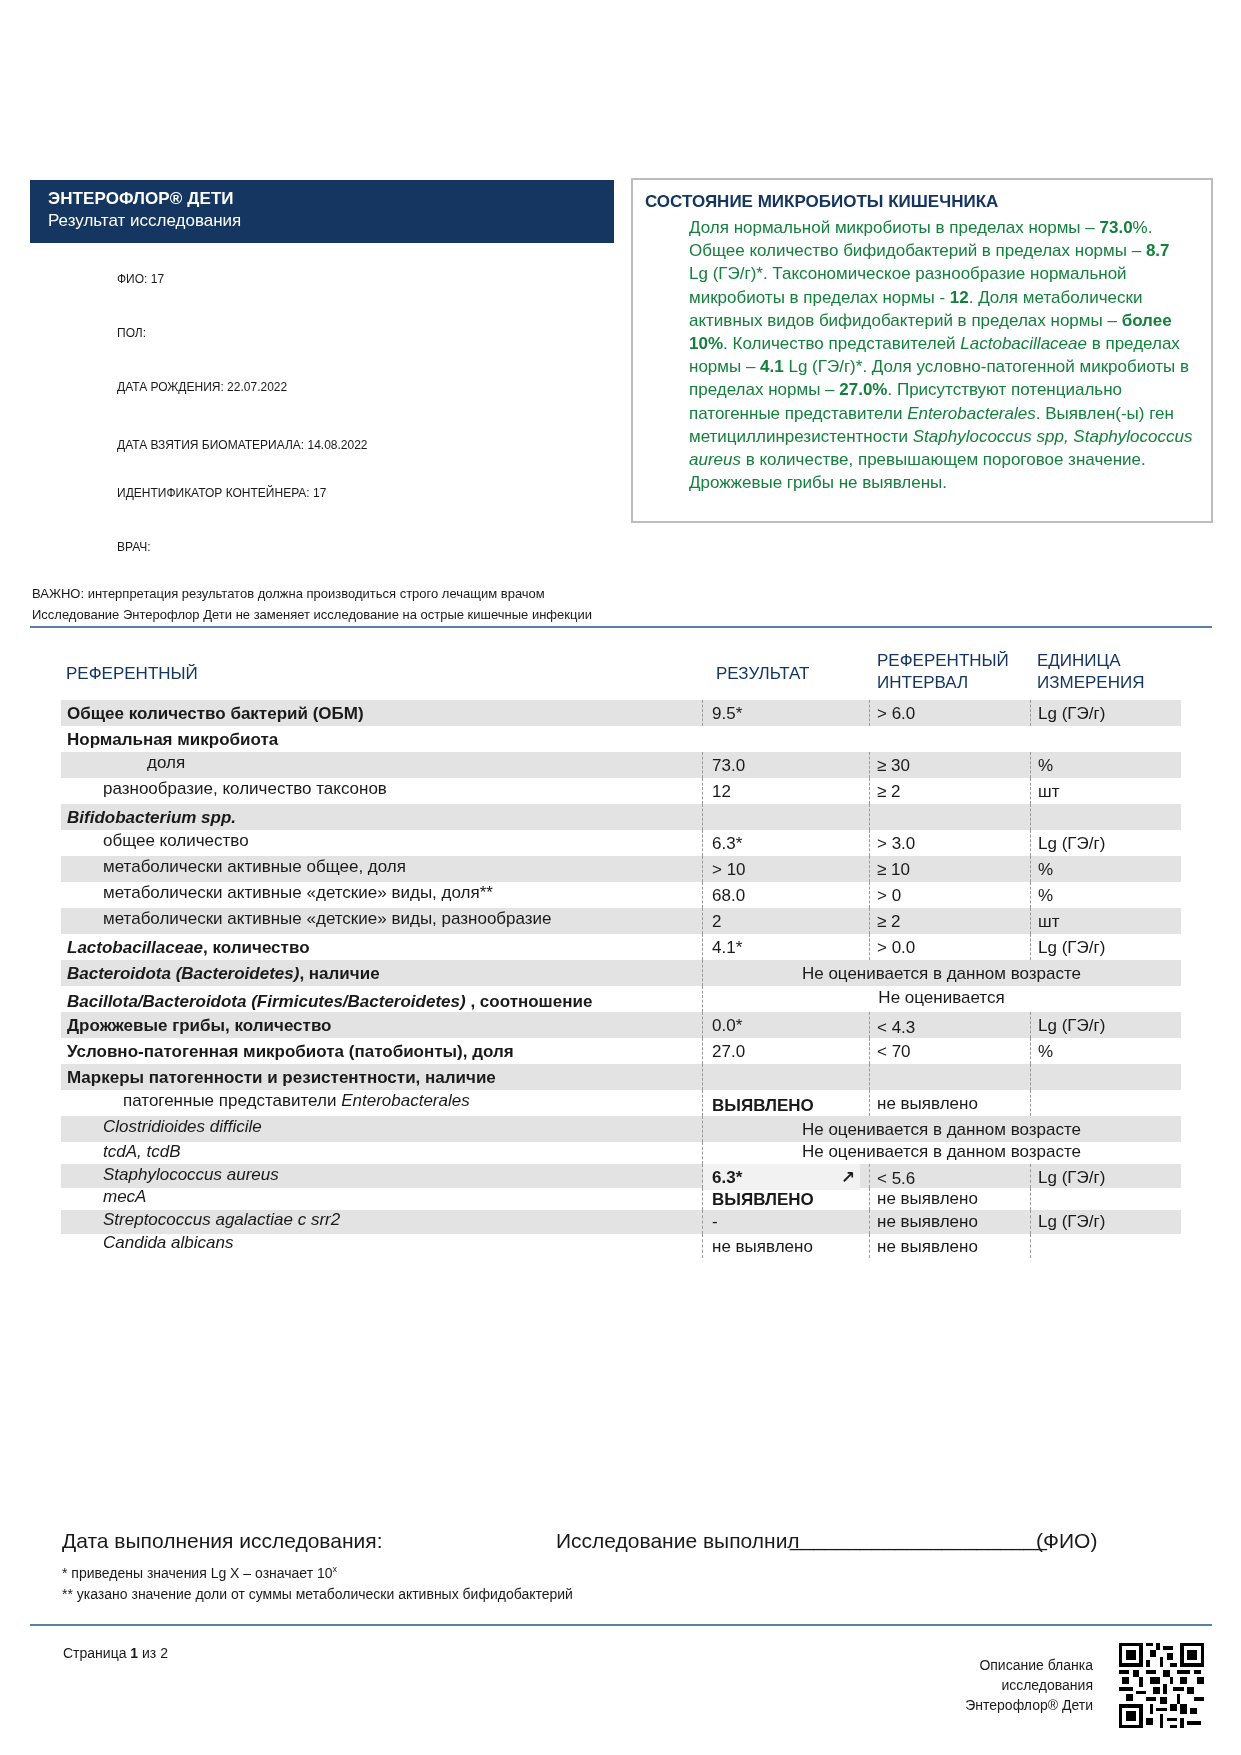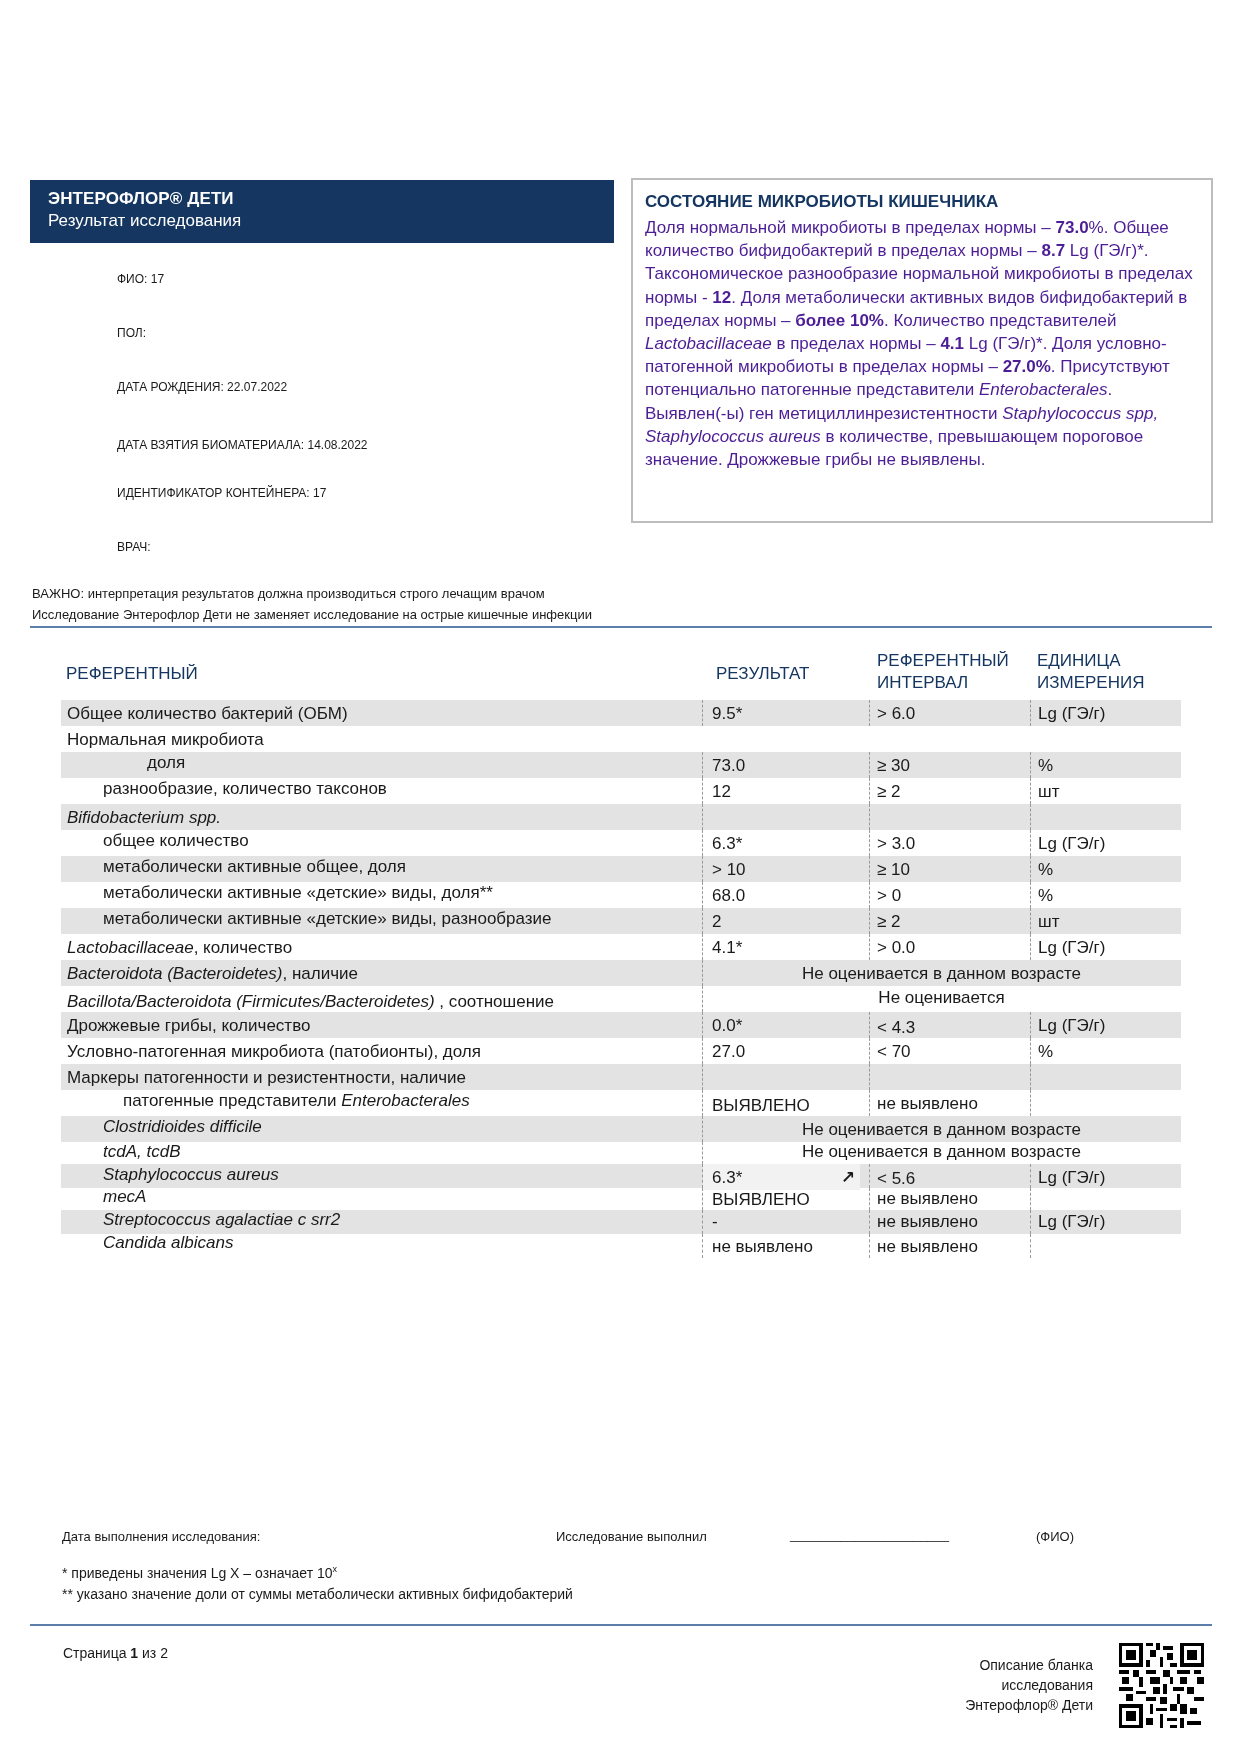--- a/index.html
+++ b/index.html
@@ -4,40 +4,40 @@
 <style>
   html, body { margin:0; padding:0; }
   body { width:1241px; height:1755px; background:#ffffff; position:relative; font-family:"Liberation Sans", "DejaVu Sans", sans-serif; color:#1a1a1a; overflow:hidden; }
   .abs { position:absolute; }
   .brand-box { left:30px; top:180px; width:584px; height:63px; background:#143660; color:#fff; box-sizing:border-box; padding:8px 0 0 18px; }
   .brand-title { font-size:17px; font-weight:bold; letter-spacing:0.1px; line-height:22px; }
   .brand-sub { font-size:17px; line-height:22px; }
   .info-field { left:117px; font-size:12px; color:#1a1a1a; }
   .summary-box { left:631px; top:178px; width:582px; height:345px; border:2px solid #bdbdbd; box-sizing:border-box; padding:10px 18px 0 12px; }
   .summary-title { font-size:17px; font-weight:bold; color:#143660; line-height:24px; margin-bottom:2px; }
-  .summary-text { font-size:17px; line-height:23.2px; color:#4c1d95; }
+  .summary-text { font-size:17px; line-height:23.2px; color:#15803d;margin-left:44px; }
   .summary-text b { font-weight:bold; }
   .notice { left:32px; font-size:13px; color:#1a1a1a; }
   .divider { left:30px; width:1182px; height:2px; background:#5b7fa8; }
   .th { font-size:17px; color:#143660; line-height:22px; }
   .table { left:61px; top:700px; width:1120px; }
   .row { position:absolute; left:0; width:1120px; height:26px; font-size:17px; }
   .row.gray { background:#e3e3e3; }
   .cell { position:absolute; top:0; height:26px; line-height:28px; white-space:nowrap; }
   .c0 { left:6px; }
   .c0.indent { left:42px; }
   .sep { position:absolute; top:0; height:26px; border-left:1px dashed #9a9a9a; }
   .s1 { left:641px; } .s2 { left:808px; } .s3 { left:969px; }
   .c1 { left:651px; } .c2 { left:816px; } .c3 { left:977px; }
   .span { left:641px; width:479px; text-align:center; }
-  .bold { font-weight:normal; }
+  .bold { font-weight:bold; }
   .ital { font-style:italic; }
   .hl { background:#f2f2f2; width:157px; height:26px; left:642px; top:0; position:absolute; }
   .arrow { position:absolute; left:780px; top:0; line-height:28px; font-weight:bold; font-size:17px; }
-  .foot-text { font-size:13px; }
+  .foot-text { font-size:21px; }
   .footnote { font-size:14px; left:62px; }
   .qr { left:1119px; top:1643px; width:85px; height:85px; }
 </style>
 </head>
 <body>
 
 <div class="abs brand-box">
   <div class="brand-title">ЭНТЕРОФЛОР® ДЕТИ</div>
   <div class="brand-sub">Результат исследования</div>
 </div>

